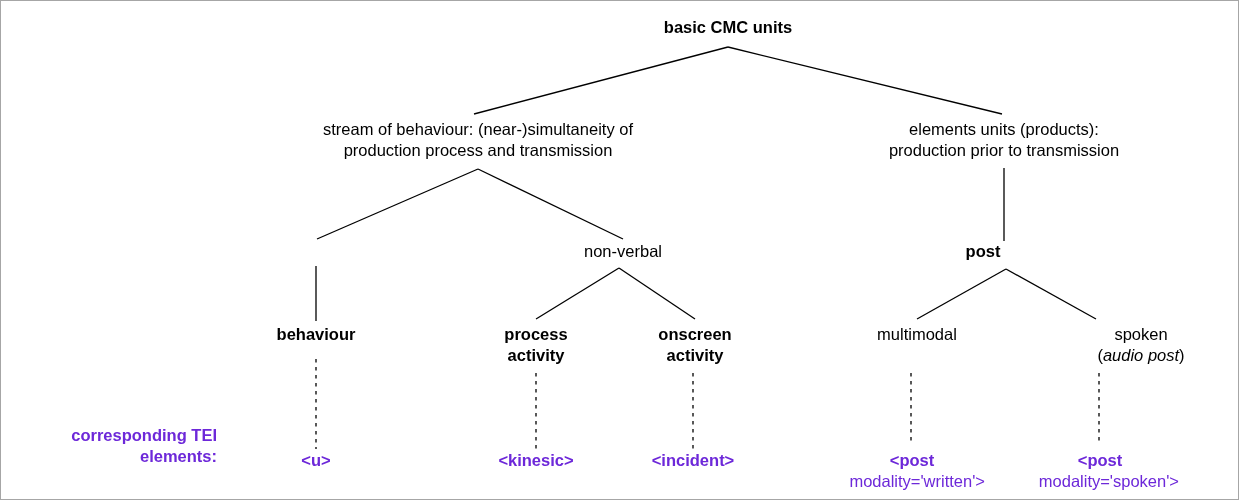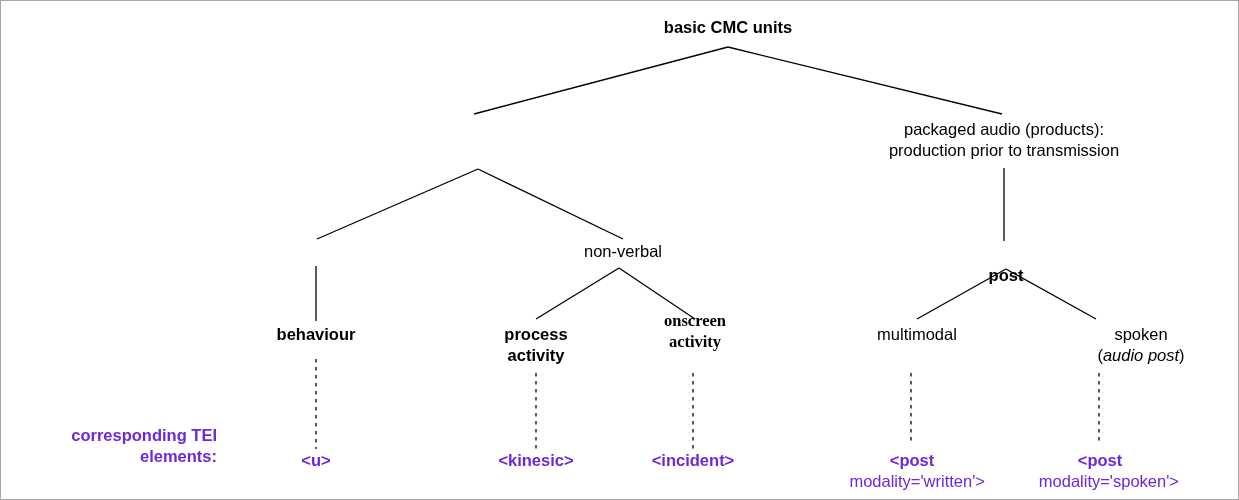--- a/index.html
+++ b/index.html
@@ -46,26 +46,26 @@
   
   #n-root    { left: 627px; top: 16px;  width: 200px; }
 
   
   #n-stream  { left: 277px; top: 118px; width: 400px; }
   #n-package { left: 855px; top: 118px; width: 296px; }
 
   
   #n-verbal    { left: 245px; top: 240px; width: 140px; }
   #n-nonverbal { left: 552px; top: 240px; width: 140px; }
-  #n-post      { left: 935px; top: 240px; width: 140px; margin-top: 24px; }
+  #n-post      { left: 912px; top: 240px; width: 140px; }
 
   
   #n-utterance { left: 245px; top: 323px; width: 140px; }
   #n-bodily    { left: 465px; top: 323px; width: 140px; }
-  #n-onscreen  { left: 624px; top: 309px; width: 140px; font-family: Liberation Serif, serif; }
+  #n-onscreen  { left: 624px; top: 323px; width: 140px; }
   #n-written   { left: 846px; top: 323px; width: 140px; }
   #n-spoken    { left: 1070px; top: 323px; width: 140px; }
 
   
   #n-teilabel  { left: 28px;  top: 424px; width: 188px; text-align: right; }
   #n-u         { left: 245px; top: 449px; width: 140px; }
   #n-kinesic   { left: 465px; top: 449px; width: 140px; }
   #n-incident  { left: 622px; top: 449px; width: 140px; }
   #n-postw     { left: 838px; top: 449px; width: 146px; }
   #n-posts     { left: 1020px; top: 449px; width: 158px; }
@@ -97,23 +97,27 @@
       <path d="M315 358 L315 448"></path>
       <path d="M535 372 L535 448"></path>
       <path d="M692 372 L692 448"></path>
       <path d="M910 372 L910 440"></path>
       <path d="M1098 372 L1098 440"></path>
     </g>
   </svg>
 
   <div class="node bold" id="n-root">basic CMC units</div>
 
+  <div class="node w" id="n-stream">
+    <div>stream of behaviour: (near-)simultaneity of</div>
+    <div>production process and transmission</div>
+  </div>
 
   <div class="node w" id="n-package">
-    <div>packaged audio (products):</div>
+    <div>elements units (products):</div>
     <div>production prior to transmission</div>
   </div>
 
   <div class="node" id="n-nonverbal">non-verbal</div>
   <div class="node bold" id="n-post">post</div>
 
   <div class="node bold" id="n-utterance">behaviour</div>
 
   <div class="node bold" id="n-bodily">
     <div>process</div>

